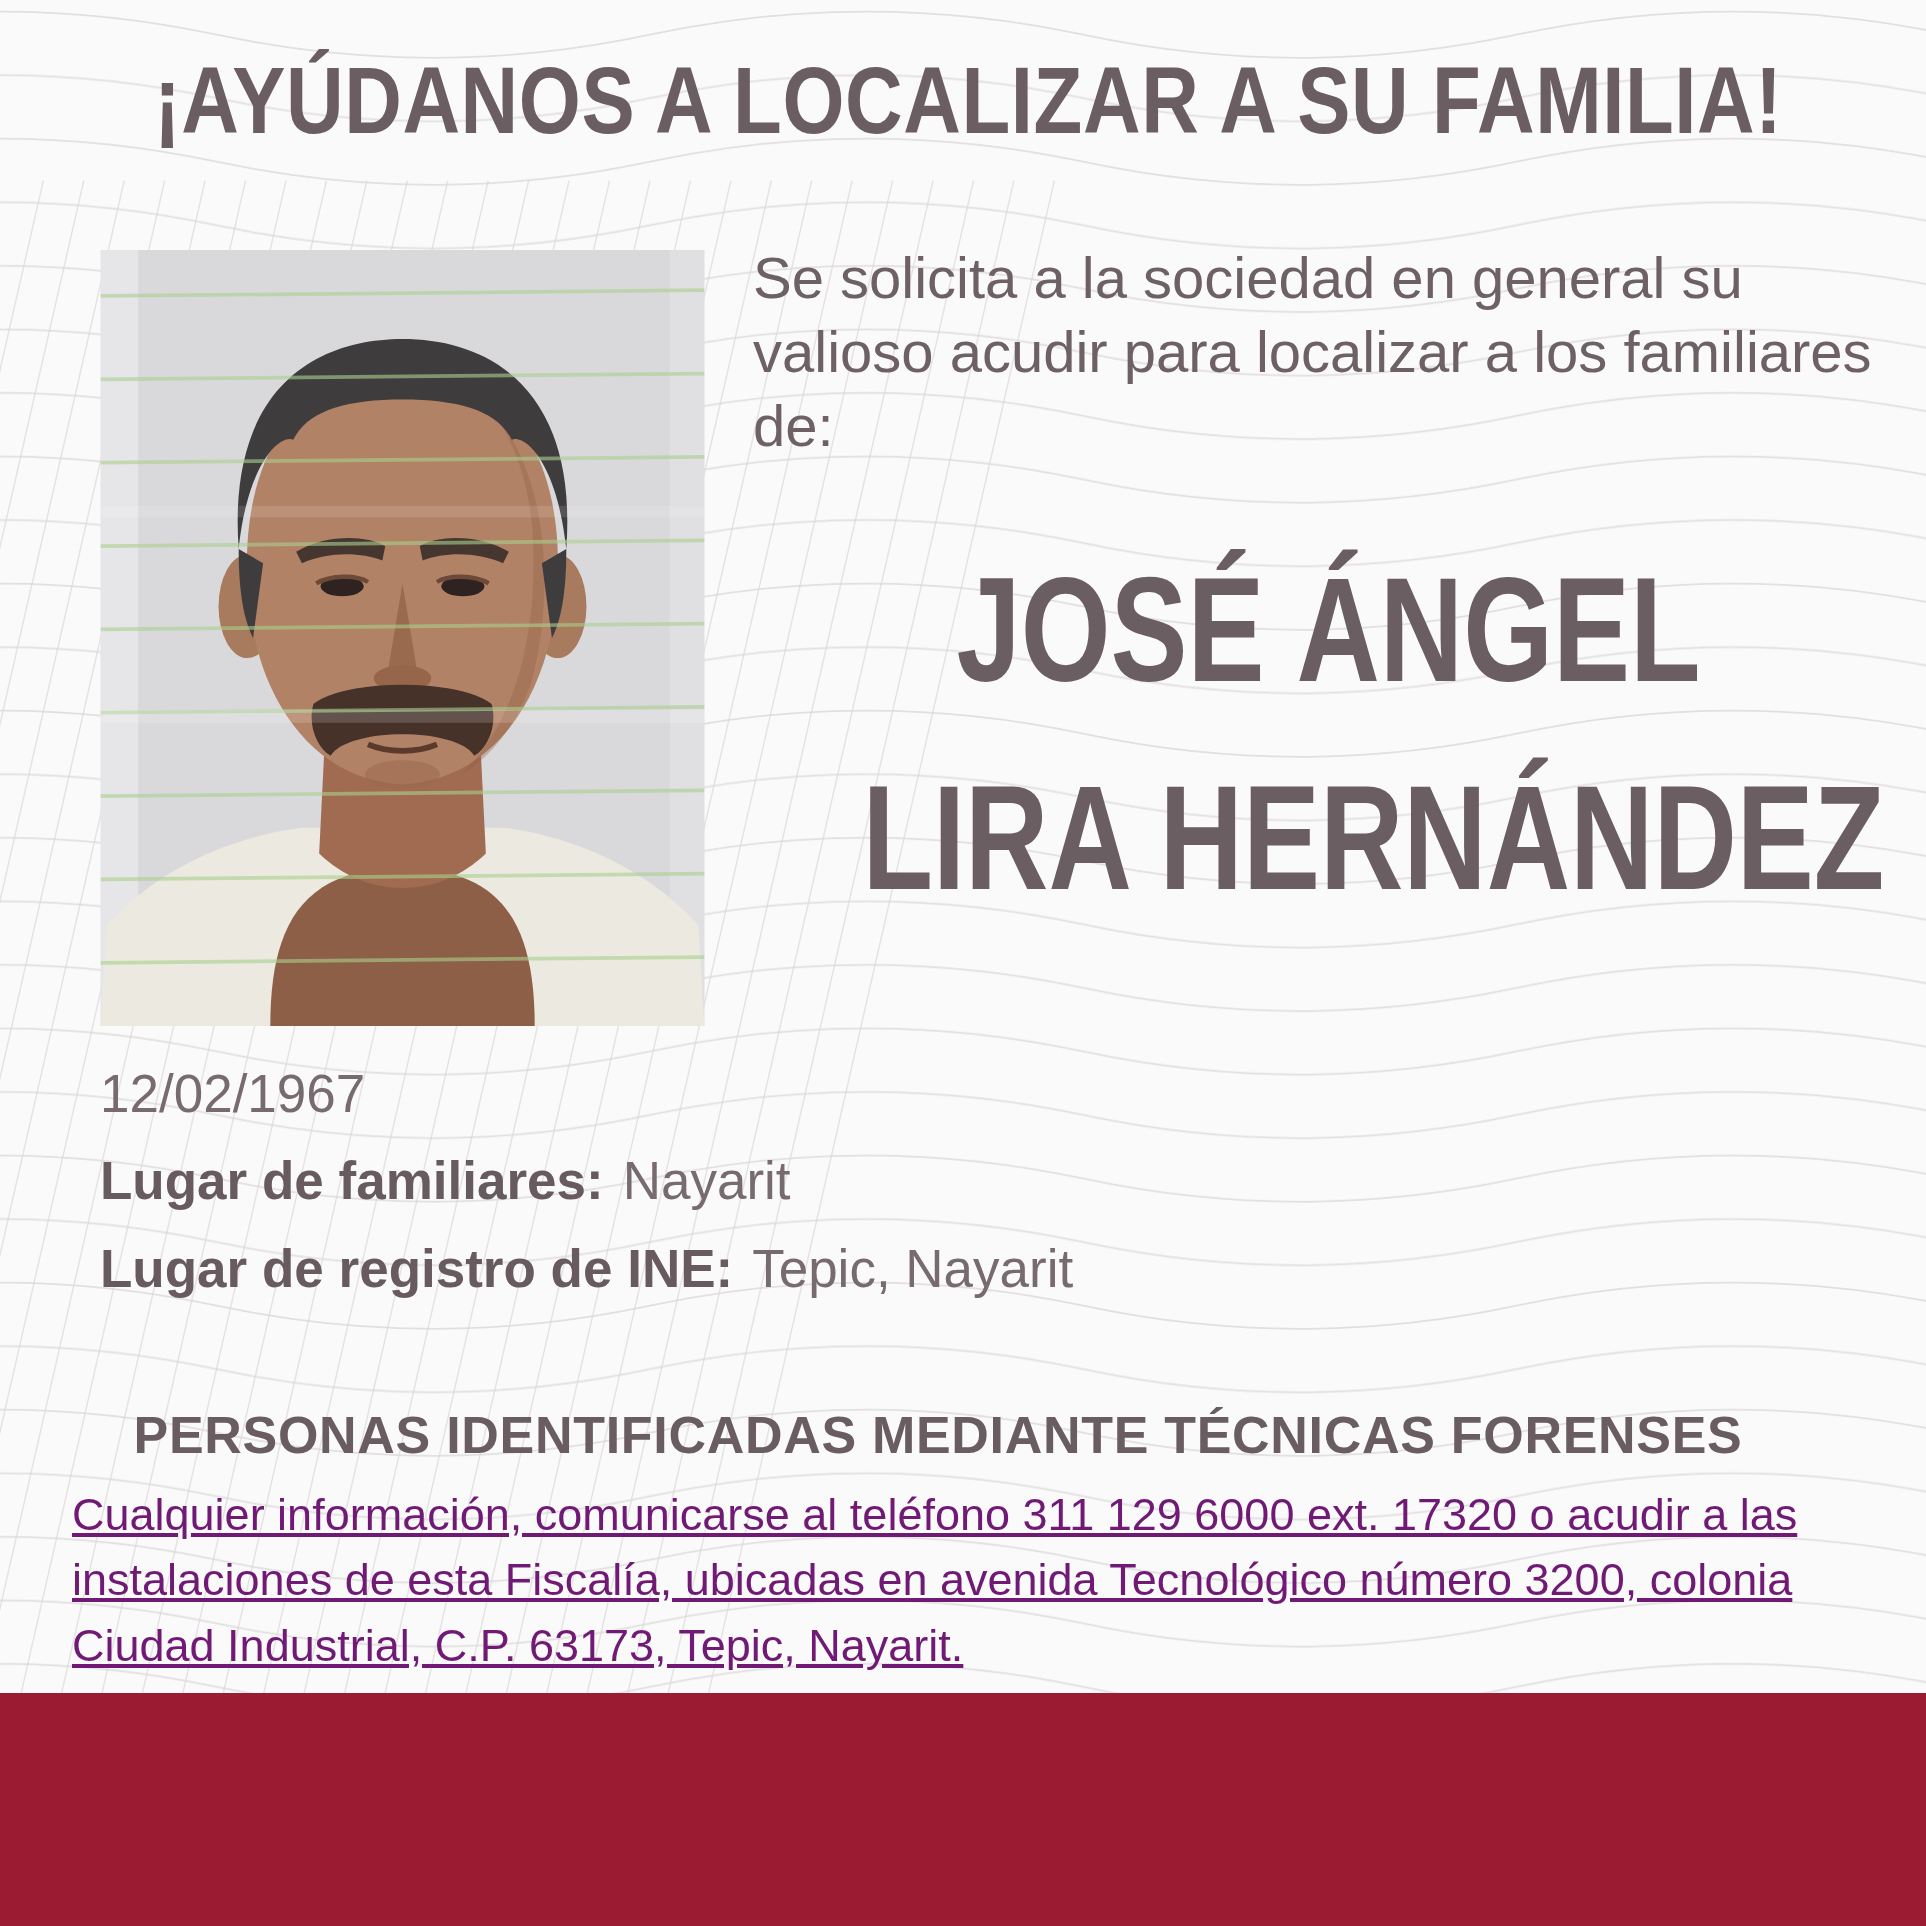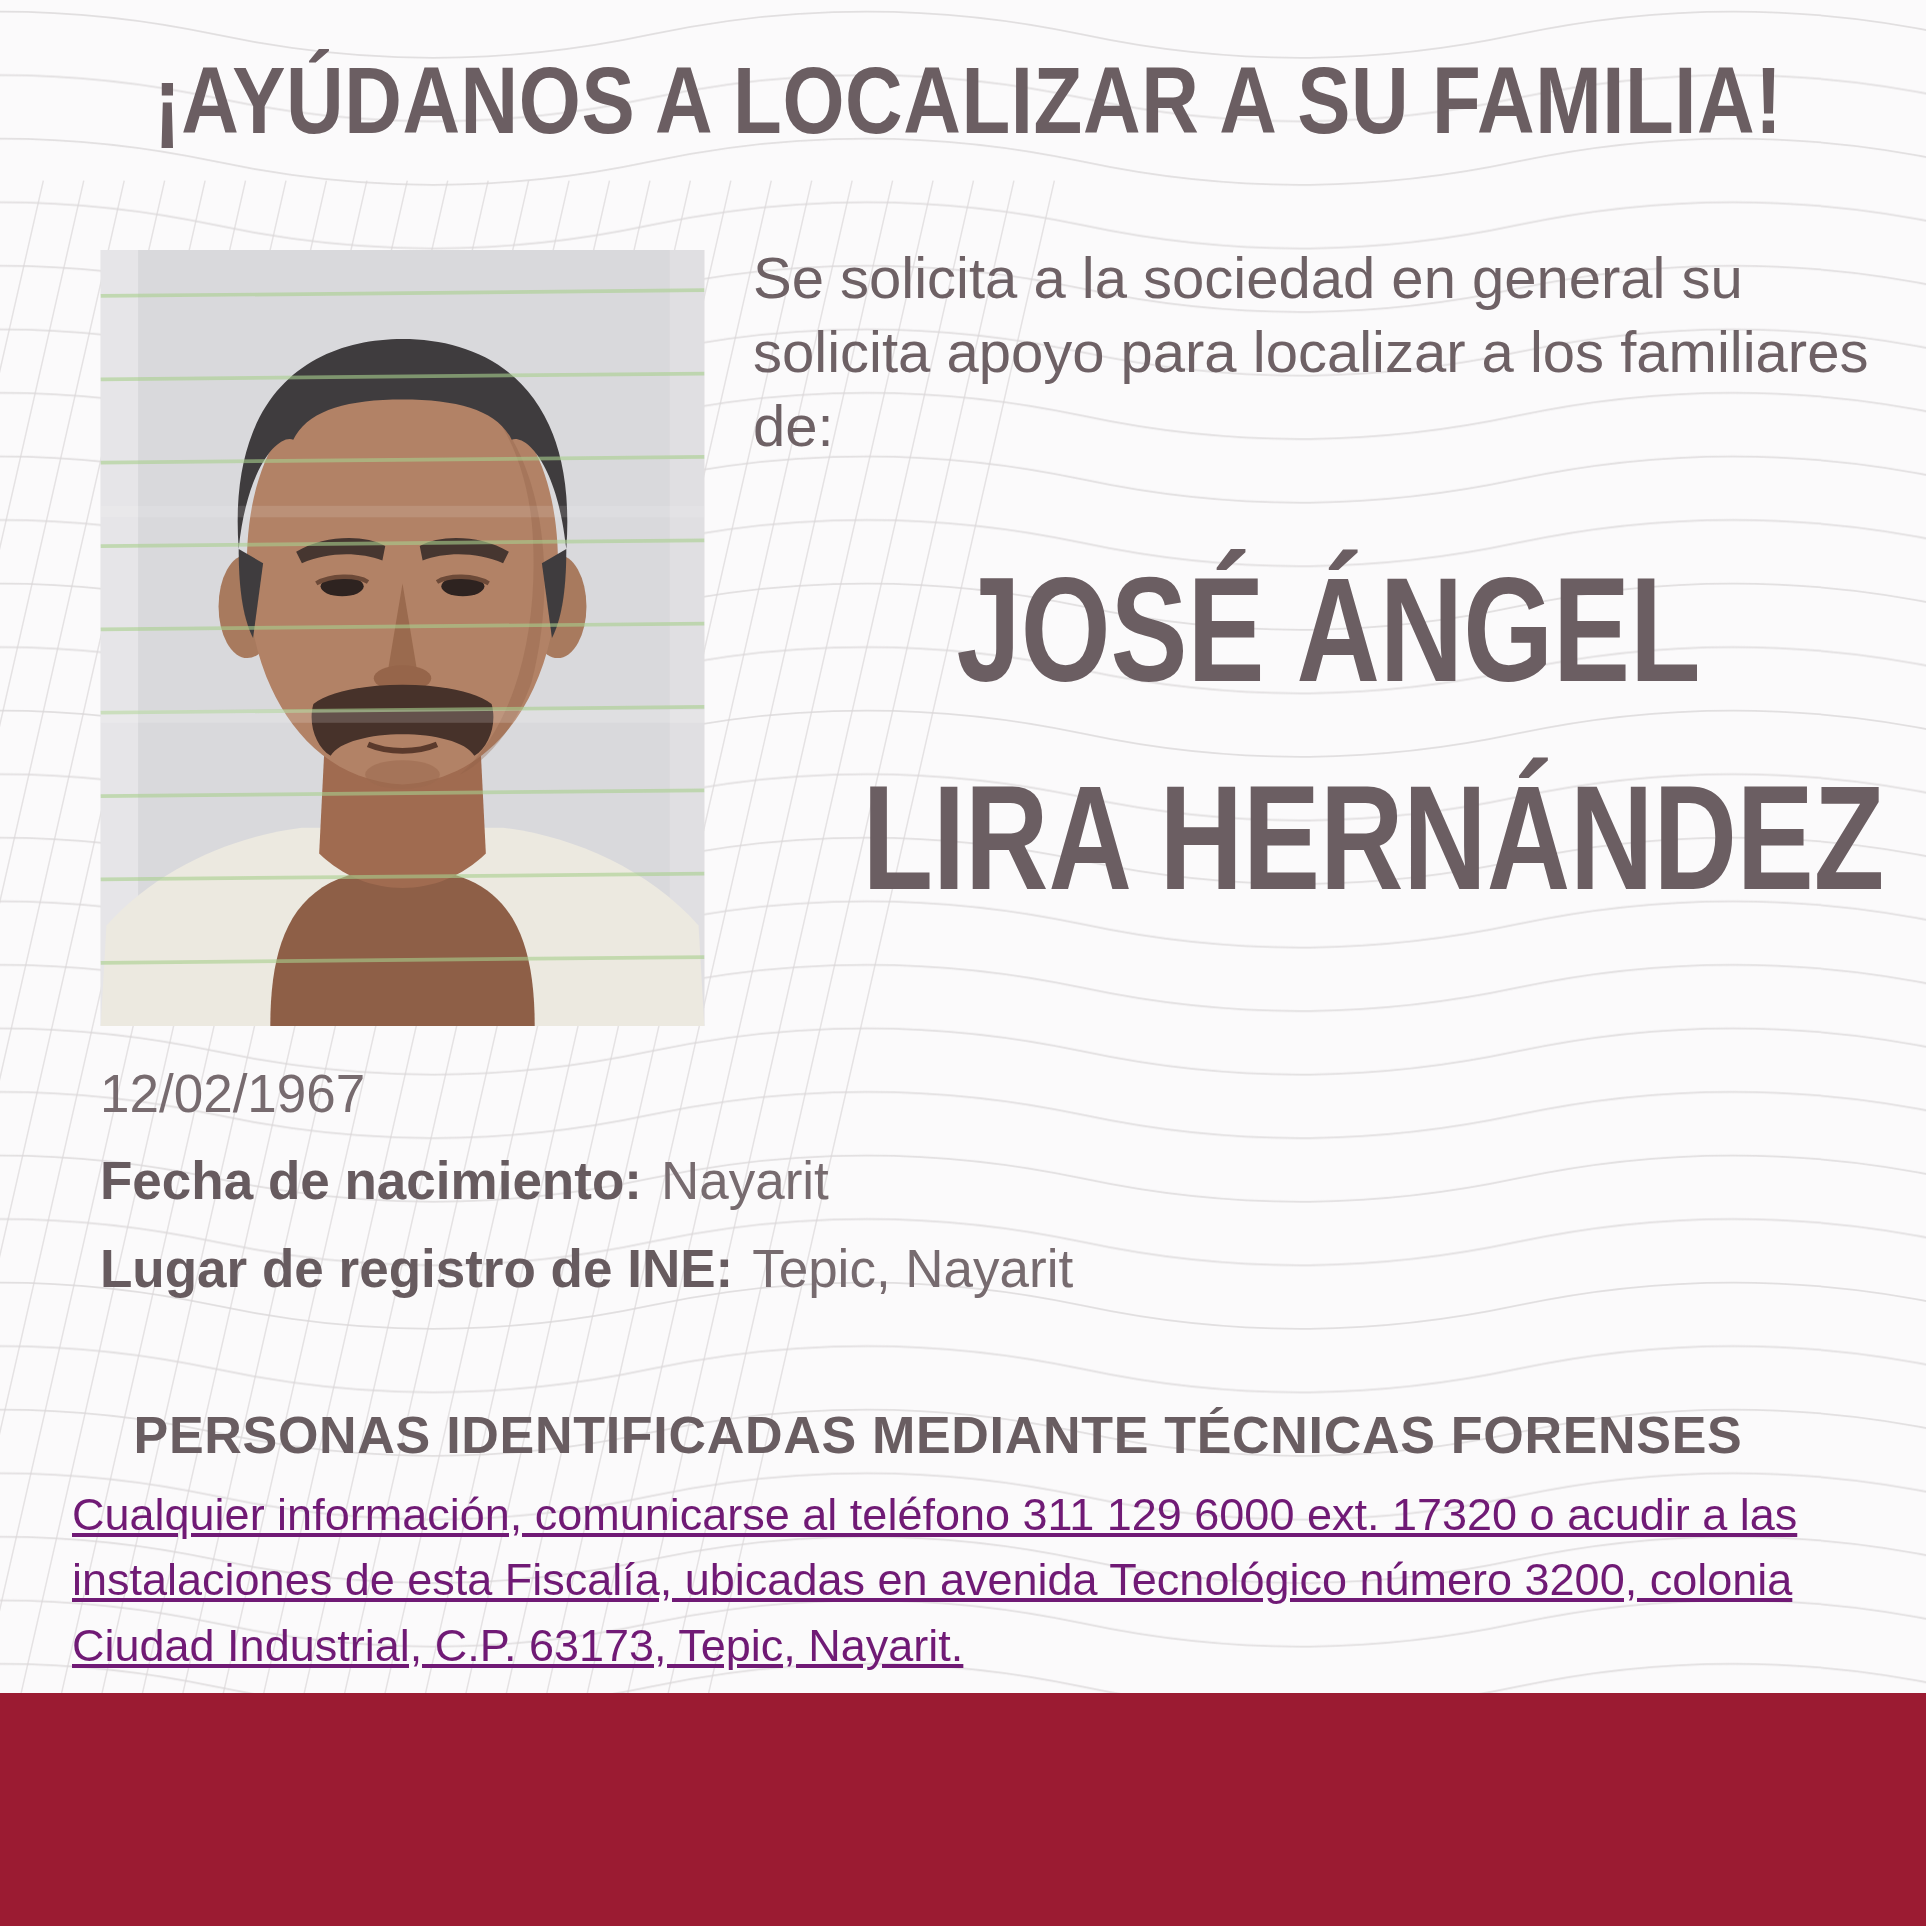--- a/index.html
+++ b/index.html
@@ -202,31 +202,31 @@
         <line x1="0" y1="322" x2="420" y2="318"></line>
         <line x1="0" y1="380" x2="420" y2="376"></line>
         <line x1="0" y1="438" x2="420" y2="434"></line>
         <line x1="0" y1="496" x2="420" y2="492"></line>
       </g>
       <rect y="178" width="420" height="8" fill="#ffffff" opacity="0.12"></rect>
       <rect y="320" width="420" height="9" fill="#ffffff" opacity="0.16"></rect>
     </svg>
   </div>
 
-  <div class="layer intro">Se solicita a la sociedad en general su solicita apoyo para localizar a los familiares de:</div>
+  <div class="layer intro">Se solicita a la sociedad en general su valioso acudir para localizar a los familiares de:</div>
 
   <div class="layer name-line first">JOSÉ ÁNGEL</div>
   <div class="layer name-line second">LIRA HERNÁNDEZ</div>
 
   <div class="layer details">
     <div class="detail-row">
       <span class="detail-value">12/02/1967</span>
     </div>
     <div class="detail-row">
-      <span class="detail-label">Fecha de nacimiento:</span>
+      <span class="detail-label">Lugar de familiares:</span>
       <span class="detail-value">Nayarit</span>
     </div>
     <div class="detail-row">
       <span class="detail-label">Lugar de registro de INE:</span>
       <span class="detail-value">Tepic, Nayarit</span>
     </div>
   </div>
 
   <div class="layer forensics">PERSONAS IDENTIFICADAS MEDIANTE TÉCNICAS FORENSES</div>
 

